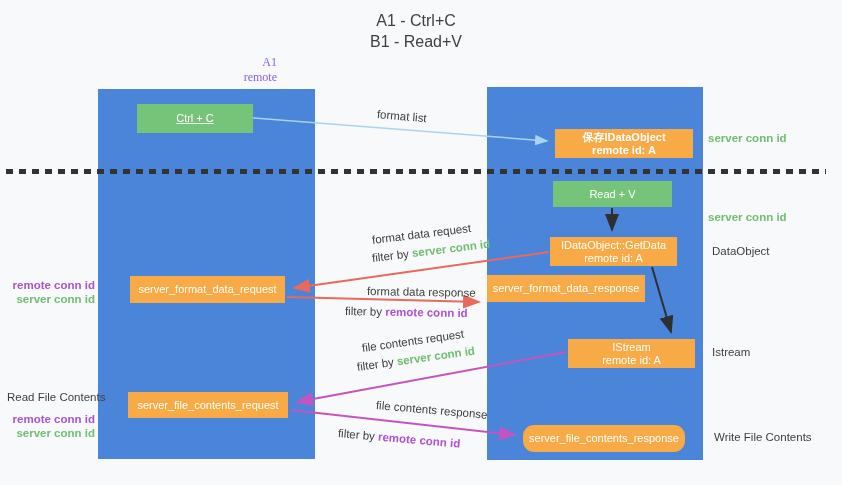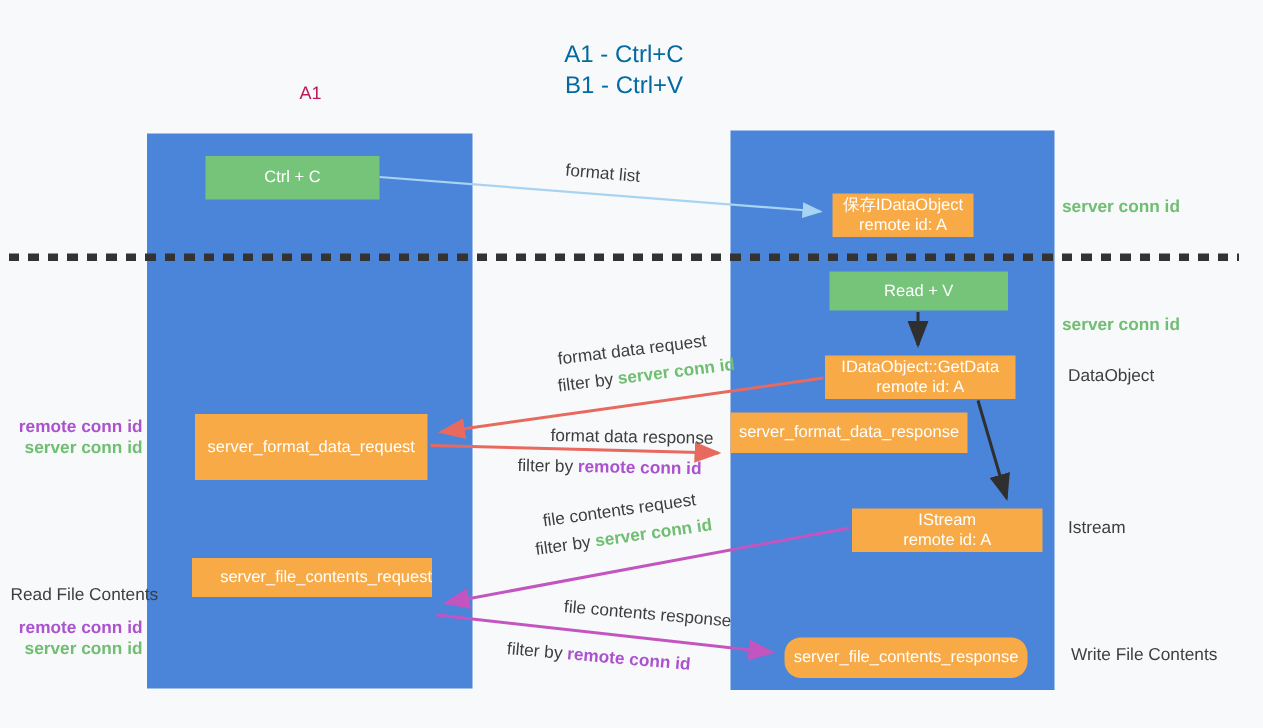--- a/index.html
+++ b/index.html
@@ -7,32 +7,33 @@
   .canvas {
     position: relative;
     width: 842px;
     height: 485px;
     background: #f8f9fa;
     font-family: "Liberation Sans", sans-serif;
     overflow: hidden;
   }
   .title {
     position: absolute;
-    top: 26px; left: 0; width: 832px;
+    top: 10px; left: 0; width: 832px;
     text-align: center;
-    color: #0369a1;
+    color: #404040;
     font-size: 16px;
     line-height: 21px;
   }
   .col-header {
     position: absolute;
-    text-align: center;
-    color: #be185d;
+    text-align: right;
+    color: #8b5cf6;
     font-size: 12px;
     line-height: 15px;
+    font-family: Liberation Serif, serif;
   }
   .col-header.a { left: 137px; top: 55px; width: 140px; }
   .col-header.b { left: 525px; top: 55px; width: 140px; }
   .lifeline {
     position: absolute;
     background: #4a85d9;
   }
   .lifeline.a { left: 98px;  top: 89px; width: 217px; height: 370px; }
   .lifeline.b { left: 487px; top: 87px; width: 216px; height: 373px; }
   .divider {
@@ -81,25 +82,26 @@
   .tx-green  { color: #6fbe72; font-weight: bold; }
   .tx-purple { color: #ab53ce; font-weight: bold; }
 </style>
 </head>
 <body>
 
 <div class="canvas">
 
   <div class="title">
     <div>A1 - Ctrl+C</div>
-    <div>B1 - Ctrl+V</div>
+    <div>B1 - Read+V</div>
   </div>
 
   <div class="col-header a">
     <div>A1</div>
+    <div>remote</div>
   </div>
   <div class="col-header b">
   </div>
 
   <div class="lifeline a"></div>
   <div class="lifeline b"></div>
 
   <div class="divider"></div>
 
   <svg class="arrows" width="842" height="485" viewBox="0 0 842 485">
@@ -119,52 +121,52 @@
     </defs>
     <line x1="253" y1="118" x2="547" y2="141" stroke="#a8d4f2" stroke-width="1.5" marker-end="url(#headBlue)"></line>
     <line x1="612" y1="208" x2="612" y2="230" stroke="#2f2f2f" stroke-width="2" marker-end="url(#headBlk)"></line>
     <line x1="549" y1="252" x2="294" y2="288" stroke="#e8695e" stroke-width="2" marker-end="url(#headRed)"></line>
     <line x1="287" y1="297" x2="479" y2="302" stroke="#e8695e" stroke-width="2" marker-end="url(#headRed)"></line>
     <line x1="652" y1="267" x2="671" y2="332" stroke="#2f2f2f" stroke-width="2" marker-end="url(#headBlk)"></line>
     <line x1="566" y1="352" x2="297" y2="402" stroke="#c355c0" stroke-width="2" marker-end="url(#headMag)"></line>
     <line x1="291" y1="410" x2="515" y2="435" stroke="#c355c0" stroke-width="2" marker-end="url(#headMag)"></line>
   </svg>
 
-  <div class="node green" style="left:137px;top:104px;width:116px;height:29px;">
+  <div class="node green" style="left:137px;top:104px;width:116px;height:29px;text-decoration:underline;">
     <span>Ctrl + C</span>
   </div>
 
-  <div class="node orange" style="left:555px;top:129px;width:94px;height:29px;">
+  <div class="node orange" style="left:555px;top:129px;width:138px;height:29px;font-weight:bold;">
     <span>保存IDataObject</span>
     <span>remote id: A</span>
   </div>
 
   <div class="node green" style="left:553px;top:181px;width:119px;height:26px;">
     <span>Read + V</span>
   </div>
 
   <div class="node orange" style="left:550px;top:237px;width:127px;height:29px;text-align:right;">
     <span>IDataObject::GetData</span>
     <span>remote id: A</span>
   </div>
 
-  <div class="node orange" style="left:130px;top:276px;width:155px;height:44px;">
+  <div class="node orange" style="left:130px;top:276px;width:155px;height:27px;">
     <span>server_format_data_request</span>
   </div>
 
   <div class="node orange" style="left:487px;top:275px;width:158px;height:27px;">
     <span>server_format_data_response</span>
   </div>
 
   <div class="node orange" style="left:568px;top:339px;width:127px;height:29px;">
     <span>IStream</span>
     <span>remote id: A</span>
   </div>
 
-  <div class="node orange" style="left:128px;top:372px;width:160px;height:26px;align-items:flex-end;">
+  <div class="node orange" style="left:128px;top:392px;width:160px;height:26px;">
     <span>server_file_contents_request</span>
   </div>
 
   <div class="node orange" style="left:523px;top:425px;width:162px;height:27px;border-radius:11px;">
     <span>server_file_contents_response</span>
   </div>
 
   <div class="flow-label" style="left:377px;top:108px;transform:rotate(5deg);">format list</div>
 
   <div class="flow-label" style="left:372px;top:234px;transform:rotate(-7deg);">format data request</div>

